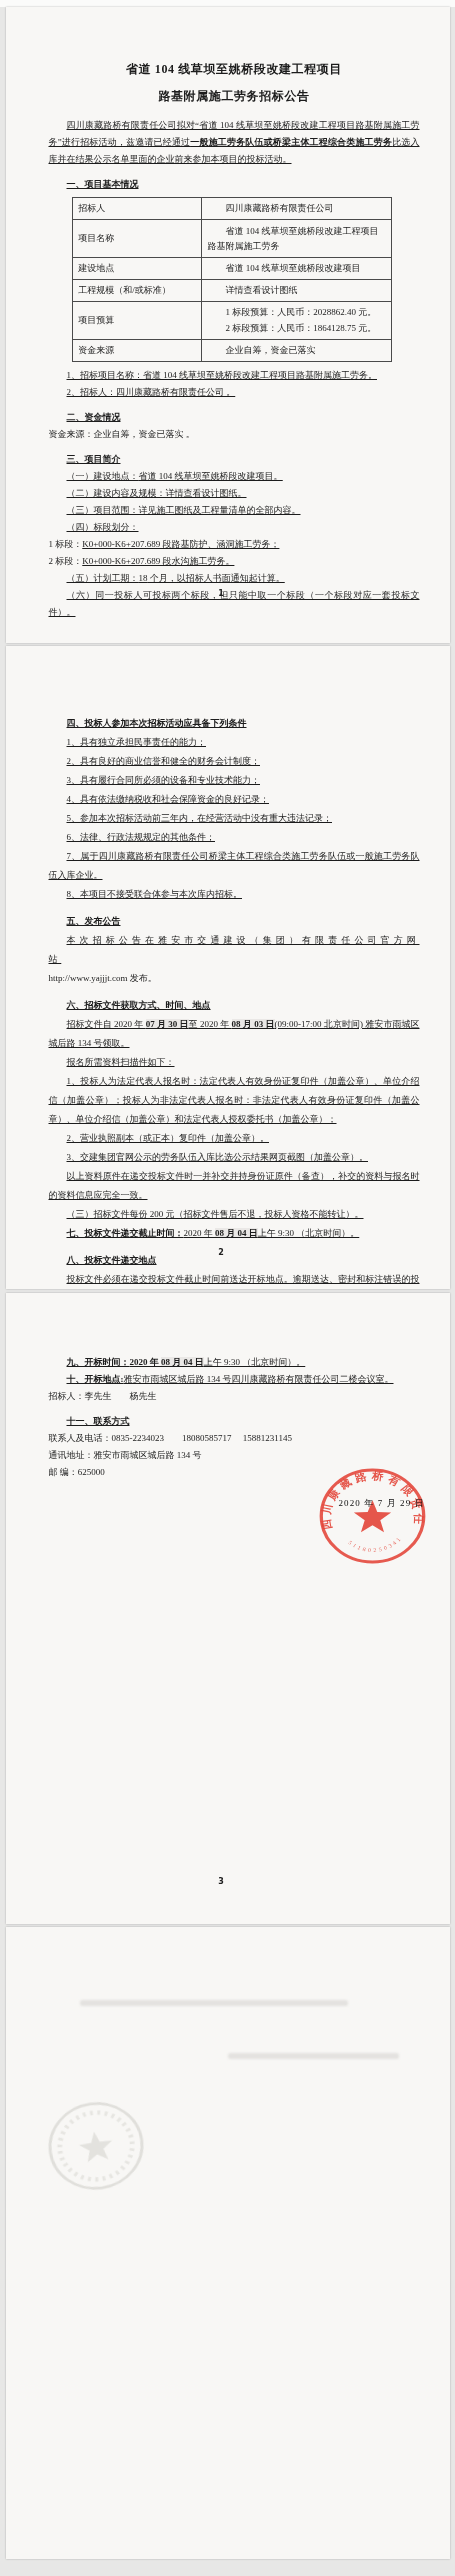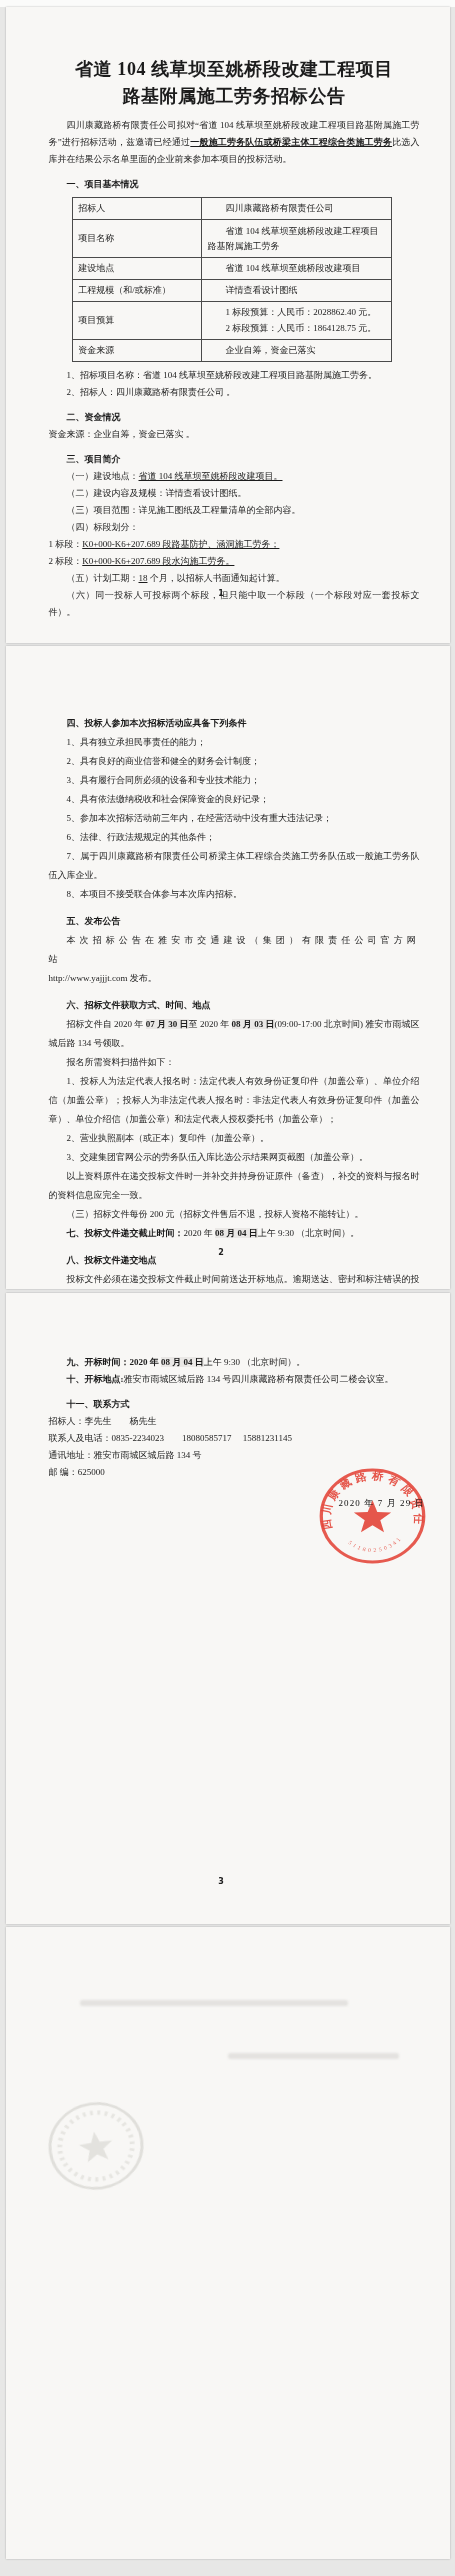--- a/index.html
+++ b/index.html
@@ -20,27 +20,27 @@
     padding-left:43px;
     padding-right:30px;
     overflow:hidden;
   }
   .page-1{height:636px;padding-top:49px;}
   .page-2{height:643px;padding-top:60px;}
   .page-3{height:631px;padding-top:61px;}
   .page-4{height:632px;}
 
   .doc-title{
-    font-size:18px;font-weight:bold;text-align:center;
+    font-size:12px;font-weight:bold;text-align:center;
     margin:0;line-height:27px;letter-spacing:0.6px;
   }
   .title-gap{height:6.8px;}
   .para{font-size:9px;line-height:17px;margin:0;text-align:justify;}
   .page-2 .para{line-height:19px;}
-  .indent{text-indent:2em;}
+  .indent{text-indent:2em;text-decoration:underline;}
   .heading{font-weight:bold;margin-top:8px;}
   .bu{font-weight:bold;text-decoration:underline;}
   .u{text-decoration:underline;}
   .hl{font-weight:bold;background:rgba(186,182,176,.22);}
 
   table.info-table{
     border-collapse:collapse;
     width:320px;
     margin:4.6px 0 5.7px 23px;
     font-size:9px;
@@ -175,22 +175,22 @@
   <p class="para indent"><span class="heading">七、投标文件递交截止时间：</span><span>2020 年 </span><span class="hl">08 月 04 日</span><span>上午 9:30 （北京时间）。</span></p>
   <p class="para indent heading">八、投标文件递交地点</p>
   <p class="para indent">投标文件必须在递交投标文件截止时间前送达开标地点。逾期送达、密封和标注错误的投标文件，恕不接收。本次采购不接收邮寄的投标文件。</p>
 
   <div class="page-no">2</div>
 </div>
 
 <div class="page page-3">
   <p class="para indent"><span class="heading">九、开标时间：</span><span class="heading">2020 年 </span><span class="hl">08 月 04 日</span><span>上午 9:30 （北京时间）。</span></p>
   <p class="para indent"><span class="heading">十、开标地点:</span><span>雅安市雨城区城后路 134 号四川康藏路桥有限责任公司二楼会议室。</span></p>
+  <p class="para">招标人：李先生　　杨先生</p>
   <p class="para indent heading">十一、联系方式</p>
-  <p class="para">招标人：李先生　　杨先生</p>
   <p class="para">联系人及电话：0835-2234023　　18080585717　 15881231145</p>
   <p class="para">通讯地址：雅安市雨城区城后路 134 号</p>
   <p class="para">邮  编：625000</p>
 
   <div class="stamp-wrap">
     <svg viewBox="0 0 200 200" width="109" height="98" preserveAspectRatio="none">
       <defs>
         <path id="arcTop" d="M 26 128 A 78 78 0 1 1 174 128" fill="none"></path>
         <path id="arcBottom" d="M 48 148 A 66 66 0 0 0 152 148" fill="none"></path>
       </defs>

